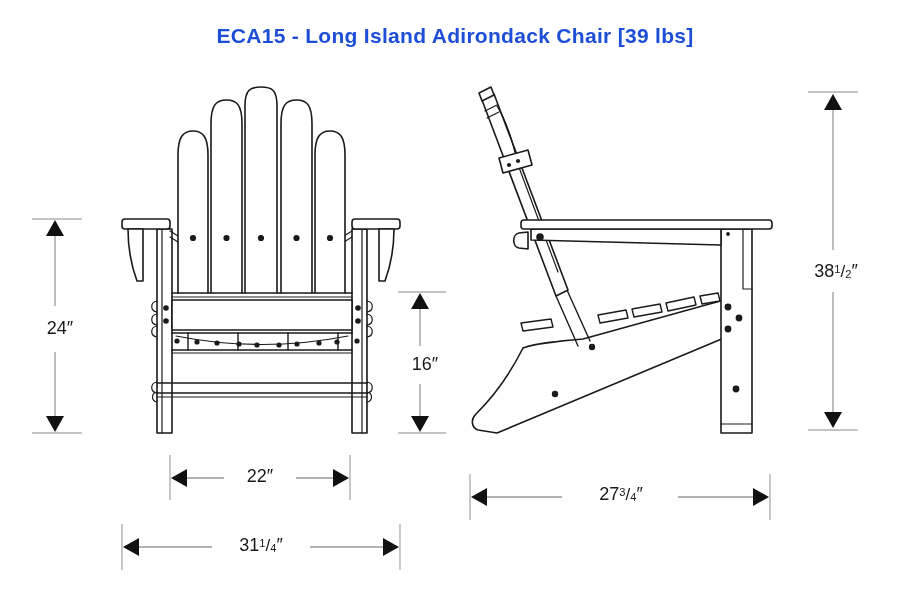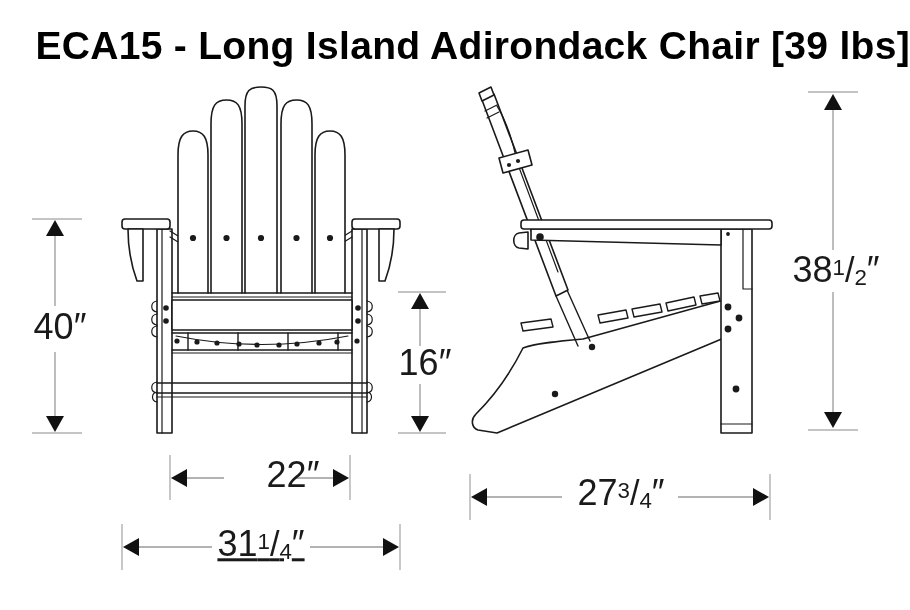--- a/index.html
+++ b/index.html
@@ -1,21 +1,21 @@
 <!DOCTYPE html>
 <html><head>
 <meta charset="utf-8">
 <style>
   html,body{margin:0;padding:0;background:#ffffff;}
   #canvas{position:relative;width:910px;height:610px;background:#ffffff;overflow:hidden;
           font-family:"Liberation Sans",sans-serif;}
   #drawing{position:absolute;left:0;top:0;}
-  .title{position:absolute;top:24px;left:0;width:100%;text-align:right;
-         font-size:39px;font-weight:bold;color:#000000;letter-spacing:0.3px;}
-  .dim-label{position:absolute;transform:translate(-50%,-50%);font-size:36px;color:#1a1a1a;
+  .title{position:absolute;top:24px;left:0;width:100%;text-align:center;
+         font-size:21px;font-weight:bold;color:#1d4ed8;letter-spacing:0.3px;}
+  .dim-label{position:absolute;transform:translate(-50%,-50%);font-size:18px;color:#1a1a1a;
              white-space:nowrap;line-height:1;}
   .dim-label sup{font-size:0.62em;vertical-align:0.34em;}
   .dim-label sub{font-size:0.62em;vertical-align:-0.14em;}
   .dim-label .fs{font-size:0.95em;}
 </style>
 </head>
 <body>
 
 <div id="canvas">
 
@@ -193,32 +193,32 @@
         <polygon points="399,547 383,538 383,556"></polygon>
 
       <polygon points="471,497 487,488 487,506"></polygon>
         <polygon points="769,497 753,488 753,506"></polygon>
     </g>
   </svg>
 
   <div class="title">ECA15 - Long Island Adirondack Chair [39 lbs]</div>
 
   <div class="dim-label" style="left:60px;top:328px;">
-    <span>40</span><sup></sup><span class="fs"></span><sub></sub><span>″</span>
+    <span>24</span><sup></sup><span class="fs"></span><sub></sub><span>″</span>
   </div>
 
   <div class="dim-label" style="left:425px;top:364px;text-align:right;">
     <span>16</span><sup></sup><span class="fs"></span><sub></sub><span>″</span>
   </div>
 
-  <div class="dim-label" style="left:260px;top:476px;margin-left:33px;">
+  <div class="dim-label" style="left:260px;top:476px;">
     <span>22</span><sup></sup><span class="fs"></span><sub></sub><span>″</span>
   </div>
 
-  <div class="dim-label" style="left:261px;top:545px;text-decoration:underline;">
+  <div class="dim-label" style="left:261px;top:545px;">
     <span>31</span><sup>1</sup><span class="fs">/</span><sub>4</sub><span>″</span>
   </div>
 
   <div class="dim-label" style="left:836px;top:271px;">
     <span>38</span><sup>1</sup><span class="fs">/</span><sub>2</sub><span>″</span>
   </div>
 
   <div class="dim-label" style="left:621px;top:494px;">
     <span>27</span><sup>3</sup><span class="fs">/</span><sub>4</sub><span>″</span>
   </div>

